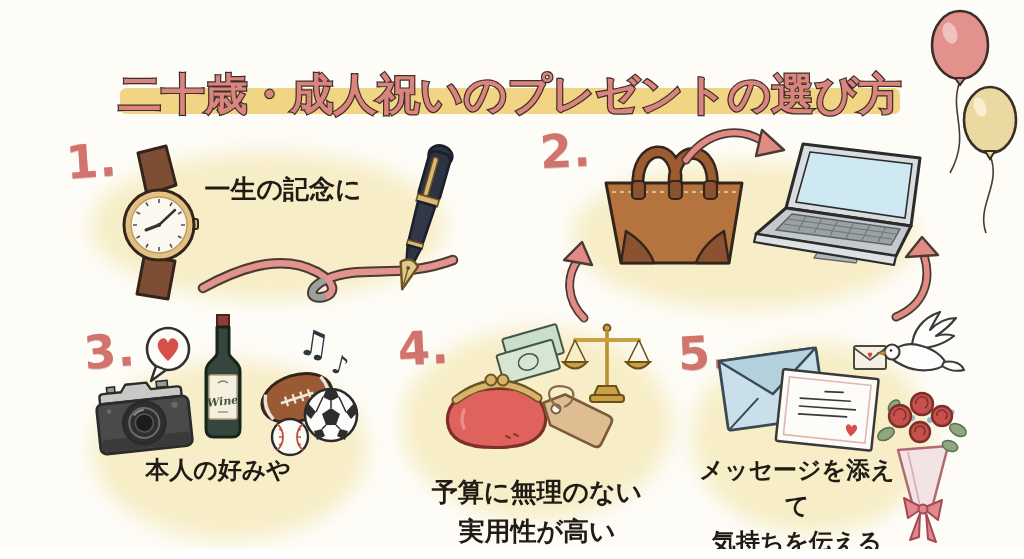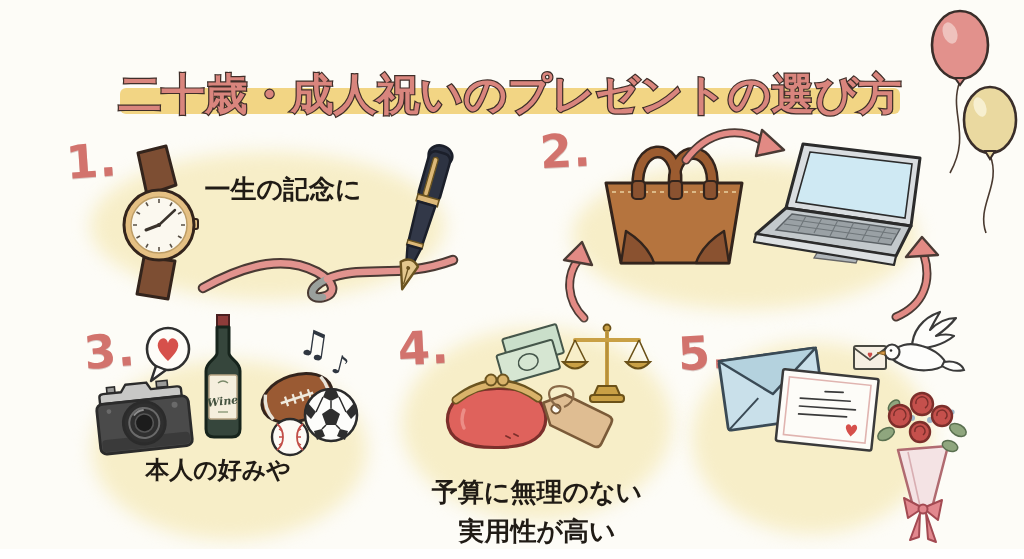--- a/index.html
+++ b/index.html
@@ -307,14 +307,18 @@
     <path d="M69,28 A5,5 0 1 1 77,31" fill="none" stroke="#7c2f2b" stroke-width="1.5"></path>
     <circle cx="52" cy="44" r="10" fill="#c5504c" stroke="#7c2f2b" stroke-width="2.4"></circle>
     <path d="M47,44 A5,5 0 1 1 55,47" fill="none" stroke="#7c2f2b" stroke-width="1.5"></path>
     <path d="M55,120 L36,110 L40,130 Z" fill="#e2888e" stroke="#a34a52" stroke-width="2" stroke-linejoin="round"></path>
     <path d="M55,120 L74,112 L70,132 Z" fill="#e2888e" stroke="#a34a52" stroke-width="2" stroke-linejoin="round"></path>
     <circle cx="55" cy="121" r="4.5" fill="#e2888e" stroke="#a34a52" stroke-width="2"></circle>
     <path d="M52,125 L42,152 L51,149 Z" fill="#e2888e" stroke="#a34a52" stroke-width="2" stroke-linejoin="round"></path>
     <path d="M58,125 L68,154 L60,151 Z" fill="#e2888e" stroke="#a34a52" stroke-width="2" stroke-linejoin="round"></path>
   </svg>
 
+  <div class="stext f24" style="left:688px; top:452px; width:218px;">
+    <span>メッセージを添えて</span><br>
+    <span>気持ちを伝える</span>
+  </div>
 
 </div>
 
 </body></html>

